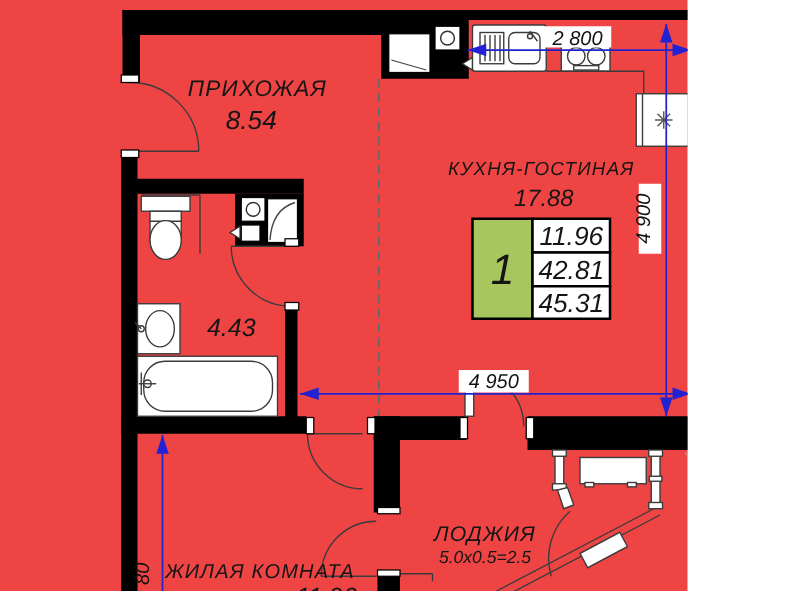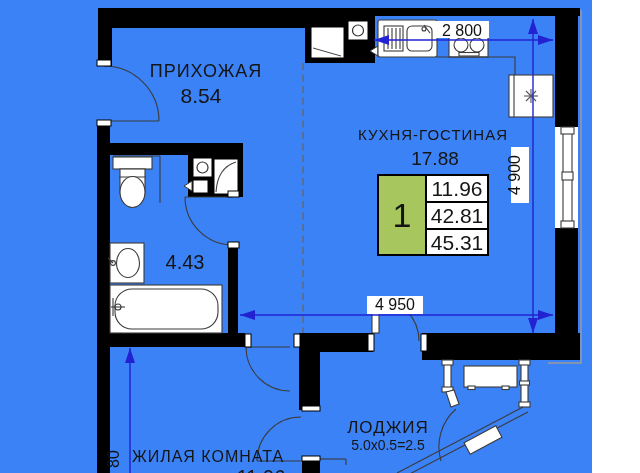--- a/index.html
+++ b/index.html
@@ -1,16 +1,16 @@
 <!DOCTYPE html>
 <html><head>
 <meta charset="utf-8">
 <style>
   html,body{margin:0;padding:0;background:#ffffff;}
-  .stage{position:relative;width:592px;height:473px;background:#3b82f6;overflow:hidden;}
+  .stage{position:relative;width:550px;height:473px;background:#ef4444;overflow:hidden;font-style:italic;}
   svg{display:block;}
   text{font-family:"Liberation Sans", sans-serif;fill:#151515;}
   .room-name{letter-spacing:1px;}
   .dim-text{fill:#111;}
 </style>
 </head>
 <body>
 
 <div class="stage">
 <svg width="640" height="473" viewBox="0 0 640 473">

